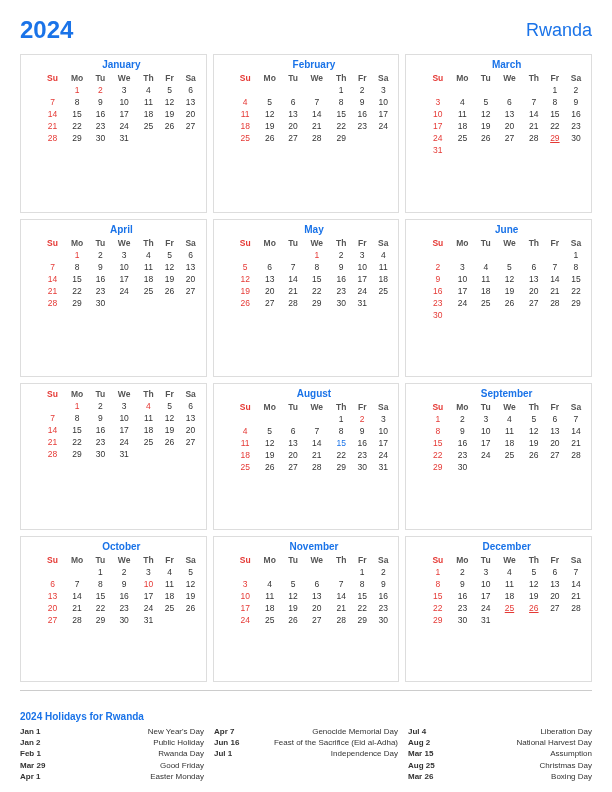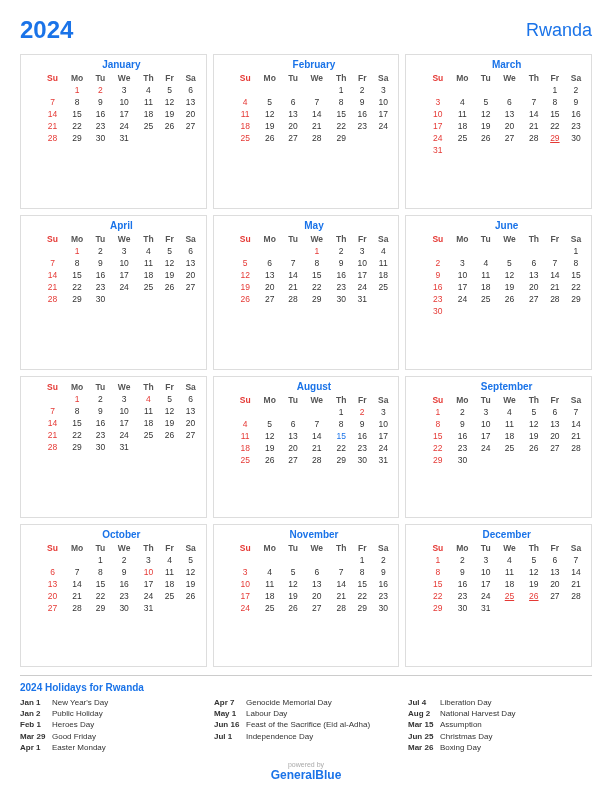--- a/index.html
+++ b/index.html
@@ -64,38 +64,39 @@
     }
     .cal-table td {
       text-align: center;
       font-size: 8.5px;
       padding: 1px 0;
       color: #333;
     }
     .holidays-section {
       margin-top: 8px;
       border-top: 1px solid #ccc;
-      padding-top: 6px;
+      padding-top: 20px;
     }
     .holidays-title {
       font-size: 10px;
       font-weight: bold;
       color: #1a73e8;
       margin-bottom: 4px;
     }
     .holidays-columns {
       display: grid;
       grid-template-columns: 1fr 1fr 1fr;
       gap: 2px 10px;
     }
     .holiday-item {
       display: flex;
       gap: 4px;
       font-size: 8px;
       line-height: 1.4;
+      justify-content: space-between;
     }
     .holiday-date {
       color: #333;
       white-space: nowrap;
       min-width: 28px;
       font-weight: bold;
     }
     .holiday-name {
       color: #333;
     }
@@ -910,41 +911,37 @@
           <div class="holiday-item">
             <span class="holiday-date">Jan 1</span>
             <span class="holiday-name">New Year's Day</span>
           </div>
           <div class="holiday-item">
             <span class="holiday-date">Jan 2</span>
             <span class="holiday-name">Public Holiday</span>
           </div>
           <div class="holiday-item">
             <span class="holiday-date">Feb 1</span>
-            <span class="holiday-name">Heroes Day</span>
+            <span class="holiday-name">Rwanda Day</span>
           </div>
           <div class="holiday-item">
             <span class="holiday-date">Mar 29</span>
             <span class="holiday-name">Good Friday</span>
           </div>
           <div class="holiday-item">
             <span class="holiday-date">Apr 1</span>
             <span class="holiday-name">Easter Monday</span>
           </div>
         </div>
       <div class="holidays-col" id="holidays-col-2">
           <div class="holiday-item">
             <span class="holiday-date">Apr 7</span>
             <span class="holiday-name">Genocide Memorial Day</span>
           </div>
           <div class="holiday-item">
-            <span class="holiday-date">May 1</span>
-            <span class="holiday-name">Labour Day</span>
-          </div>
-          <div class="holiday-item">
             <span class="holiday-date">Jun 16</span>
             <span class="holiday-name">Feast of the Sacrifice (Eid al-Adha)</span>
           </div>
           <div class="holiday-item">
             <span class="holiday-date">Jul 1</span>
             <span class="holiday-name">Independence Day</span>
           </div>
         </div>
       <div class="holidays-col" id="holidays-col-3">
           <div class="holiday-item">
@@ -953,30 +950,24 @@
           </div>
           <div class="holiday-item">
             <span class="holiday-date">Aug 2</span>
             <span class="holiday-name">National Harvest Day</span>
           </div>
           <div class="holiday-item">
             <span class="holiday-date">Mar 15</span>
             <span class="holiday-name">Assumption</span>
           </div>
           <div class="holiday-item">
-            <span class="holiday-date">Jun 25</span>
+            <span class="holiday-date">Aug 25</span>
             <span class="holiday-name">Christmas Day</span>
           </div>
           <div class="holiday-item">
             <span class="holiday-date">Mar 26</span>
             <span class="holiday-name">Boxing Day</span>
           </div>
         </div>
     </div>
   </div>
 
-  <div class="footer">
-    <div class="powered">powered by</div>
-    <div class="brand">
-      <span>General</span><span style="color:#1a73e8">Blue</span>
-    </div>
-  </div>
 </div>
 
 </body></html>

